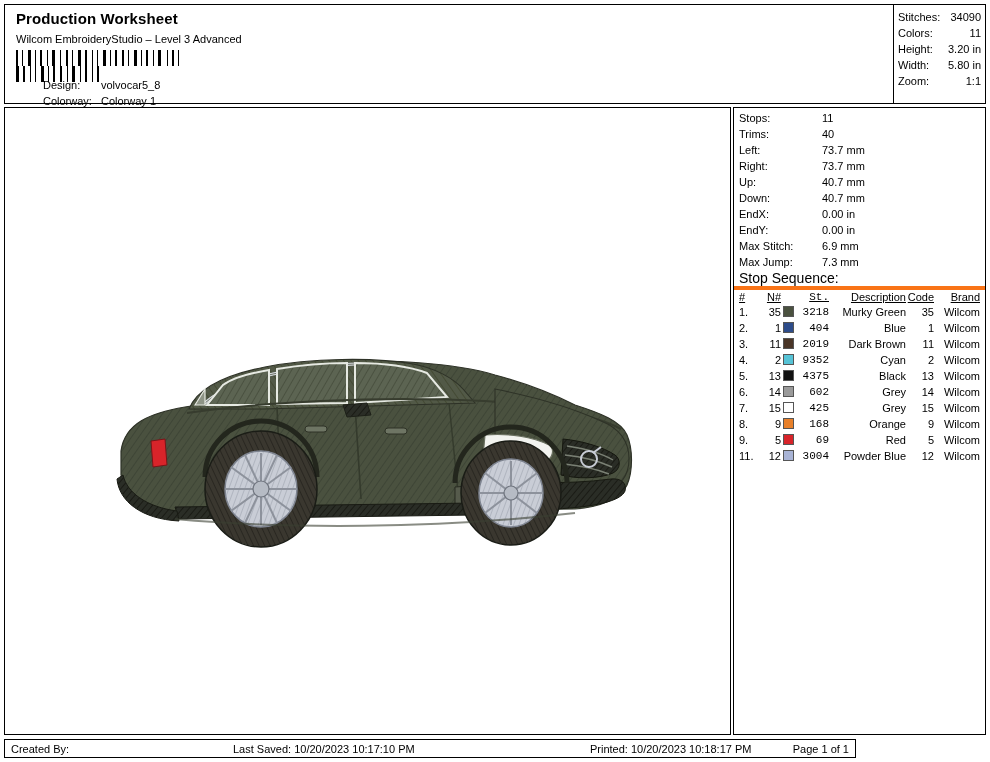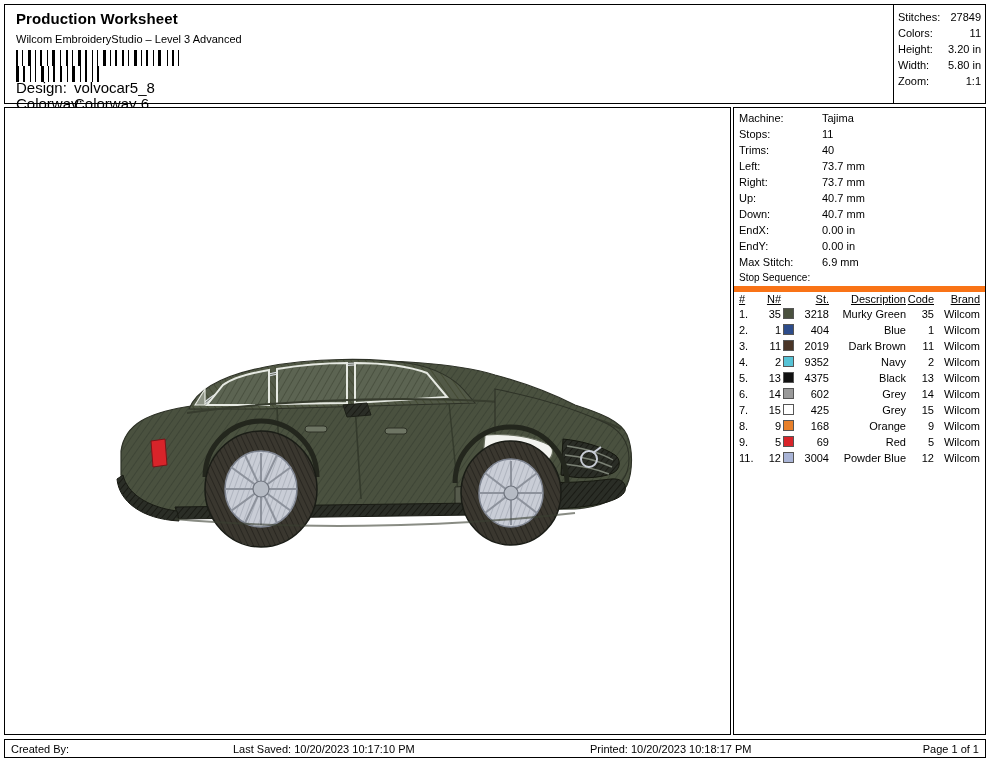--- a/index.html
+++ b/index.html
@@ -58,21 +58,22 @@
     height: 16px;
   }
   .barcode span {
     display: inline-block;
     height: 100%;
     background: #000;
     vertical-align: top;
   }
   .kv {
     position: absolute;
-    font-size: 15px;
+    font-size: 11px;
+    margin-left: 27px;
   }
   .kv .k { position: absolute; left: 0; }
   .kv .v { position: absolute; left: 58px; }
   .row-design { left: 8px; top: 74px; width: 400px; height: 14px; }
   .row-colorway { left: 8px; top: 90px; width: 400px; height: 14px; }
 
   .hdr-right {
     position: absolute;
     right: 0; top: 0;
     width: 92px;
@@ -128,23 +129,23 @@
     height: 16px;
     line-height: 16px;
     font-size: 11px;
   }
   .irow .ik { position: absolute; left: 5px; }
   .irow .iv { position: absolute; left: 88px; }
   .seq-label {
     position: relative;
     height: 16px;
     line-height: 16px;
-    font-size: 10px;
+    font-size: 14px;
     padding-left: 5px;
-    border-bottom: 6px solid #f97316;
+    border-bottom: 4px solid #f97316;
   }
   table.seq {
     width: 100%;
     border-collapse: collapse;
     font-size: 11px;
   }
   table.seq th {
     font-weight: normal;
     text-decoration: underline;
     padding: 1px 0;
@@ -153,38 +154,38 @@
   table.seq td {
     padding: 0;
     height: 16px;
     line-height: 16px;
     font-size: 11px;
     white-space: nowrap;
   }
   .c-idx   { width: 22px; text-align: left; padding-left: 5px !important; }
   .c-need  { width: 20px; text-align: right; }
   .c-sw    { width: 14px; text-align: center; }
-  .c-st    { width: 34px; text-align: right; padding-right: 3px !important; }
+  .c-st    { width: 34px; text-align: right; padding-right: 3px !important; font-family: Liberation Mono, monospace; }
   .c-desc  { text-align: right; padding-left: 4px !important; }
   .c-code  { width: 28px; text-align: right; margin-left: 42px; }
   .c-brand { width: 46px; text-align: right; padding-right: 5px !important; }
   .swatch {
     display: inline-block;
     width: 9px;
     height: 9px;
     border: 1px solid #555;
     vertical-align: -1px;
   }
 
   
   .footer {
     position: absolute;
     left: 4px;
     top: 739px;
-    width: 982px;
+    width: 852px;
     height: 19px;
     border: 1px solid #000;
     box-sizing: border-box;
     font-size: 11px;
   }
   .footer div {
     position: absolute;
     top: 2px;
     line-height: 14px;
   }
@@ -246,29 +247,29 @@
         <span style="width:1px"></span><span style="width:1px;background:#fff"></span>
         <span style="width:2px"></span>
       </div>
 
       <div class="kv row-design">
         <span class="k">Design:</span>
         <span class="v">volvocar5_8</span>
       </div>
       <div class="kv row-colorway">
         <span class="k">Colorway:</span>
-        <span class="v">Colorway 6</span>
+        <span class="v">Colorway 1</span>
       </div>
     </div>
 
     <div class="hdr-right">
       <div class="hdr-right-inner">
         <div class="srow">
           <span class="sk">Stitches:</span>
-          <span class="sv">27849</span>
+          <span class="sv">34090</span>
         </div>
         <div class="srow">
           <span class="sk">Colors:</span>
           <span class="sv">11</span>
         </div>
         <div class="srow">
           <span class="sk">Height:</span>
           <span class="sv">3.20 in</span>
         </div>
         <div class="srow">
@@ -393,24 +394,20 @@
         <circle cx="456" cy="230" r="7" fill="#b6bbc4" stroke="#6f747e" stroke-width="1.2"></circle>
 
         <path d="M120 256 C230 266 380 266 520 250" fill="none" stroke="#3a3f32" stroke-width="2" opacity="0.6"></path>
       </svg>
     </div>
   </div>
 
   <div class="info">
     <div class="info-list">
       <div class="irow">
-          <span class="ik">Machine:</span>
-          <span class="iv">Tajima</span>
-        </div>
-      <div class="irow">
           <span class="ik">Stops:</span>
           <span class="iv">11</span>
         </div>
       <div class="irow">
           <span class="ik">Trims:</span>
           <span class="iv">40</span>
         </div>
       <div class="irow">
           <span class="ik">Left:</span>
           <span class="iv">73.7 mm</span>
@@ -431,20 +428,24 @@
           <span class="ik">EndX:</span>
           <span class="iv">0.00 in</span>
         </div>
       <div class="irow">
           <span class="ik">EndY:</span>
           <span class="iv">0.00 in</span>
         </div>
       <div class="irow">
           <span class="ik">Max Stitch:</span>
           <span class="iv">6.9 mm</span>
+        </div>
+      <div class="irow">
+          <span class="ik">Max Jump:</span>
+          <span class="iv">7.3 mm</span>
         </div>
     </div>
 
     <div class="seq-label">Stop Sequence:</div>
 
     <table class="seq">
       <thead>
         <tr>
           <th class="c-idx">#</th>
           <th class="c-need">N#</th>
@@ -481,21 +482,21 @@
           <td class="c-st">2019</td>
           <td class="c-desc">Dark Brown</td>
           <td class="c-code">11</td>
           <td class="c-brand">Wilcom</td>
         </tr>
         <tr>
           <td class="c-idx">4.</td>
           <td class="c-need">2</td>
           <td class="c-sw"><span class="swatch" style="background:#56c3d6"></span></td>
           <td class="c-st">9352</td>
-          <td class="c-desc">Navy</td>
+          <td class="c-desc">Cyan</td>
           <td class="c-code">2</td>
           <td class="c-brand">Wilcom</td>
         </tr>
         <tr>
           <td class="c-idx">5.</td>
           <td class="c-need">13</td>
           <td class="c-sw"><span class="swatch" style="background:#111111"></span></td>
           <td class="c-st">4375</td>
           <td class="c-desc">Black</td>
           <td class="c-code">13</td>

